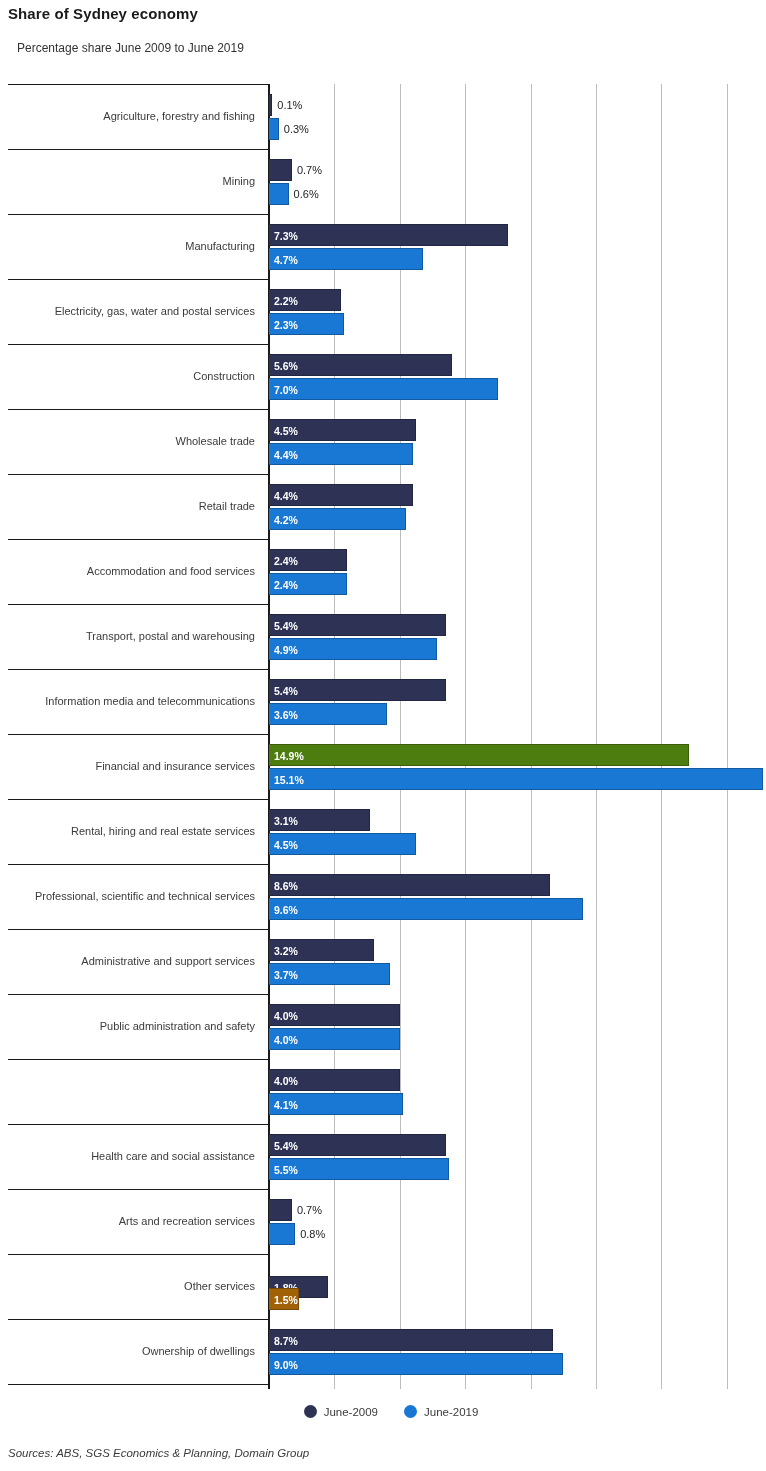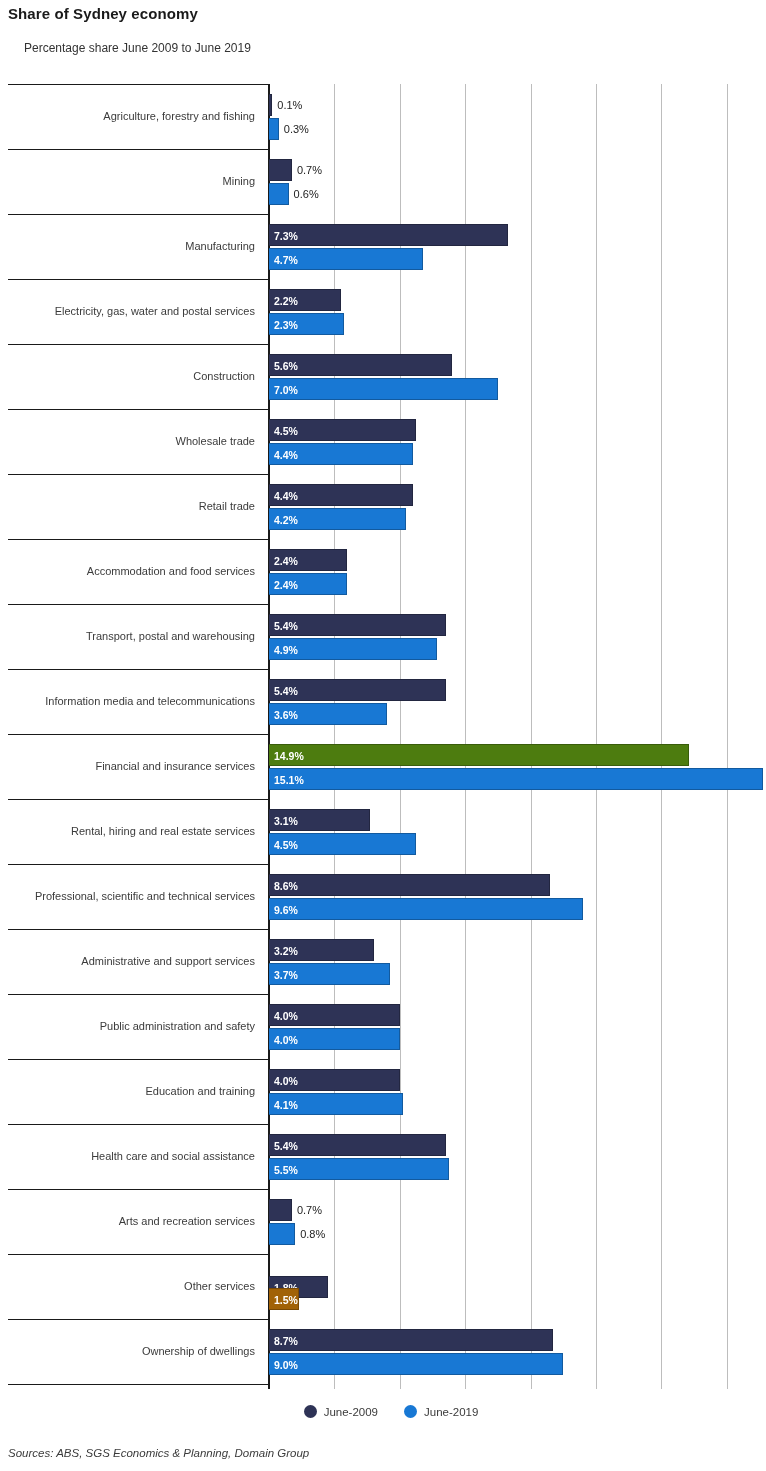--- a/index.html
+++ b/index.html
@@ -21,21 +21,21 @@
   .chart-title {
     position: absolute;
     left: 8px; top: 5px;
     font-size: 15px;
     font-weight: bold;
     color: #1a1a1a;
     letter-spacing: 0.1px;
   }
   .chart-subtitle {
     position: absolute;
-    left: 24px; top: 41px;
+    left: 17px; top: 41px;
     font-size: 12px;
     font-weight: normal;
     color: #333333;
   }
 
   
   .plot-area {
     position: absolute;
     left: 0; top: 84px;
     width: 766px;
@@ -384,21 +384,20 @@
             </div>
           </div>
           <div class="bar series-b">
             <div class="bar-fill" style="width: 130.8px; background: rgb(24, 120, 212);">
               <span class="val-label inside">4.0%</span>
             </div>
           </div>
         </div>
         <div class="row" style="top: 975px;">
           <div class="row-sep"></div>
-          <div class="cat-label">Education and training</div>
           <div class="bar series-a">
             <div class="bar-fill" style="width: 130.8px; background: rgb(46, 51, 86);">
               <span class="val-label inside">4.0%</span>
             </div>
           </div>
           <div class="bar series-b">
             <div class="bar-fill" style="width: 134.07px; background: rgb(24, 120, 212);">
               <span class="val-label inside">4.1%</span>
             </div>
           </div>

